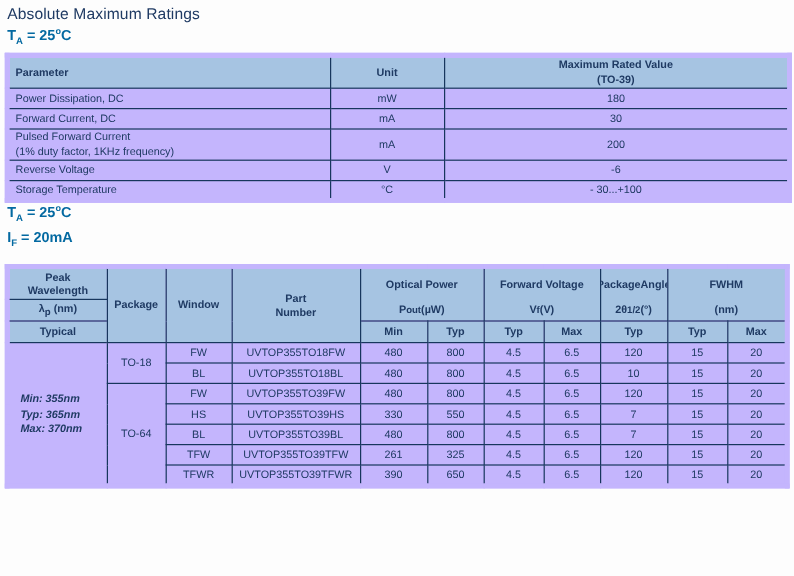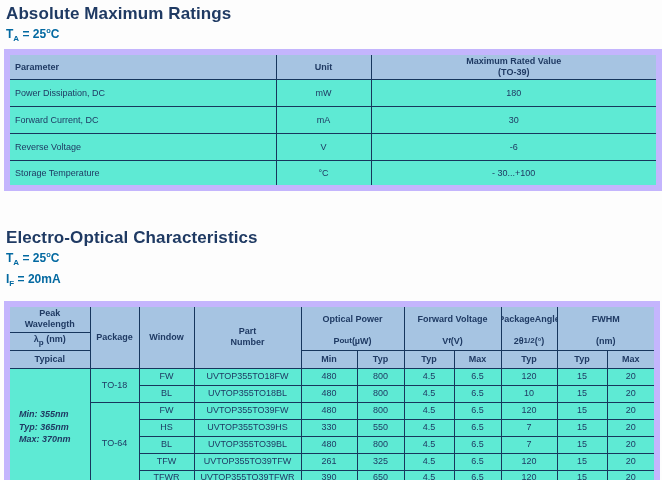--- a/index.html
+++ b/index.html
@@ -7,50 +7,50 @@
     margin: 0; padding: 0;
     width: 662px; height: 480px;
     background: #fdfdfd;
     font-family: "Liberation Sans", sans-serif;
     color: #1f3a63;
     overflow: hidden;
   }
   .doc { padding: 2px 4px; }
 
   .sec-title {
-    font-size: 17px; font-weight: bold; color: #1f3a63;
+    font-size: 13px; font-weight: normal; color: #1f3a63;
     margin: 2px 0 2px 2px; letter-spacing: 0.1px;
   }
   .cond {
     font-size: 12px; font-weight: bold; color: #0369a1;
     margin: 0 0 2px 2px; line-height: 1.45;
   }
   sub { font-size: 8px; }
   sup { font-size: 7.5px; }
   .sec2 { margin-top: 37px; }
 
   table {
     border-collapse: collapse; table-layout: fixed;
-    border: 6px solid #c4b5fd;
-    background: #5eead4;
+    border: 4px solid #c4b5fd;
+    background: #c4b5fd;
   }
   th, td {
     border: 1px solid #17365d;
     font-size: 9px; line-height: 1.25;
     padding: 1px 4px;
     text-align: center; vertical-align: middle;
     color: #1f3a63;
     overflow: hidden;
   }
   thead th { background: #a6c4e2; font-weight: bold; }
 
   
   .t1 { width: 652px; margin-top: 4px; }
   .t1 thead th { height: 28px; }
-  .t1 tbody td { height: 27px; }
+  .t1 tbody td { height: 17px; }
   .t1 .left { text-align: left; padding-left: 5px; }
   .blk { display: block; }
 
   
   .t2 { width: 650px; margin-top: 11px; }
   .t2 .rA th { height: 27px; }
   .t2 .rB th { height: 18px; }
   .t2 .rC th { height: 18px; }
   .t2 tbody td { height: 17px; }
   .grp { padding: 0; }
@@ -91,33 +91,40 @@
         <td class="left">Power Dissipation, DC</td>
         <td>mW</td>
         <td>180</td>
       </tr>
       <tr>
         <td class="left">Forward Current, DC</td>
         <td>mA</td>
         <td>30</td>
       </tr>
       <tr>
+        <td class="left">
+          <span class="blk">Pulsed Forward Current</span>
+          <span class="blk">(1% duty factor, 1KHz frequency)</span>
+        </td>
+        <td>mA</td>
+        <td>200</td>
+      </tr>
+      <tr>
         <td class="left">Reverse Voltage</td>
         <td>V</td>
         <td>-6</td>
       </tr>
       <tr>
         <td class="left">Storage Temperature</td>
         <td>°C</td>
         <td>- 30...+100</td>
       </tr>
     </tbody>
   </table>
 
-  <div class="sec-title sec2">Electro-Optical Characteristics</div>
   <div class="cond"><span>T</span><sub>A</sub><span> = 25</span><sup>o</sup><span>C</span></div>
   <div class="cond"><span>I</span><sub>F</sub><span> = 20mA</span></div>
 
   <table class="t2">
     <colgroup>
       <col style="width:83px">
         <col style="width:49px">
         <col style="width:55px">
         <col style="width:107px">
       <col style="width:56px">

